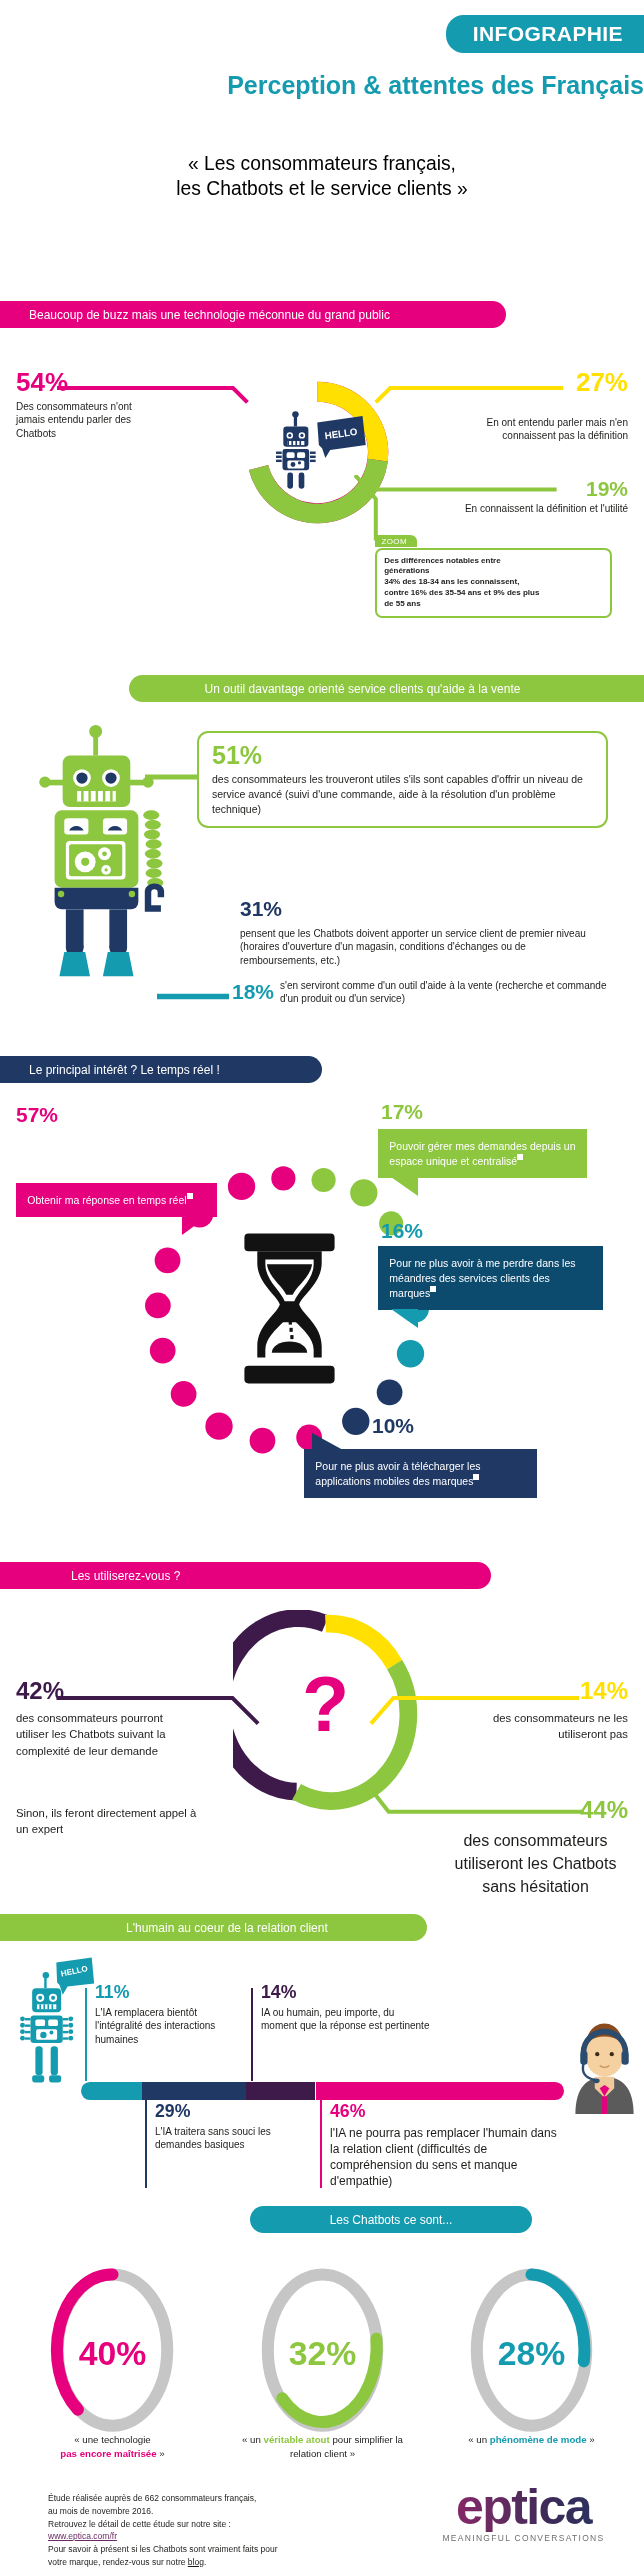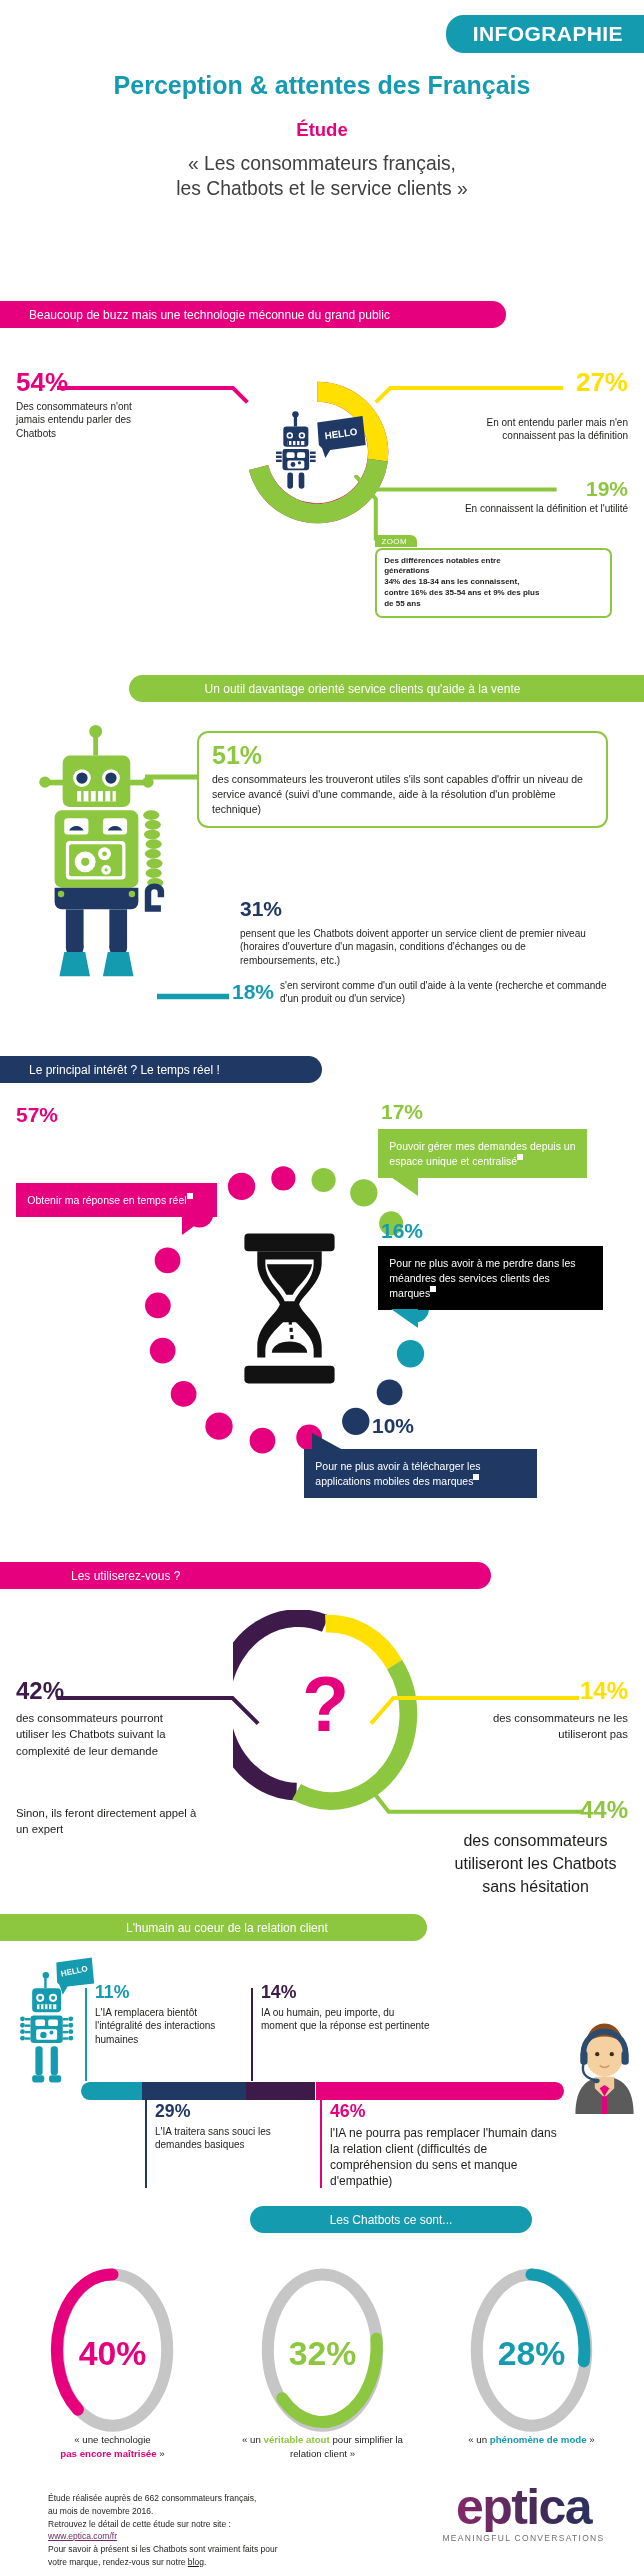--- a/index.html
+++ b/index.html
@@ -21,36 +21,36 @@
     background: #159BAF;
     color: #fff;
     font-weight: bold;
     font-size: 21px;
     letter-spacing: 0.4px;
     padding: 7.2px 21px 7.2px 27px;
     border-radius: 17.7px 0 0 17.7px;
   }
   .main-title {
     position: absolute; top: 71px; left: 0; width: 644px;
-    text-align: center;
+    text-align: right;
     color: #159BAF;
     font-size: 25px;
     font-weight: bold;
   }
   .etude {
     position: absolute; top: 119px; left: 0; width: 644px;
     text-align: center;
     color: #E6007E;
     font-size: 18.5px;
     font-weight: bold;
   }
   .subtitle {
     position: absolute; top: 151px; left: 0; width: 644px;
     text-align: center;
-    color: #404040;
+    color: #000000;
     font-size: 19.3px;
     line-height: 1.32;
   }
 
   
   .banner {
     position: absolute;
     color: #fff;
     font-size: 12px;
     display: flex;
@@ -117,21 +117,20 @@
   .barseg { position: absolute; height: 17.7px; }
   .tickline { position: absolute; width: 2.4px; }
 </style>
 </head>
 <body>
 
 <div class="page">
 
   <div class="badge-infographie">INFOGRAPHIE</div>
   <div class="main-title">Perception &amp; attentes des Français</div>
-  <div class="etude">Étude</div>
   <div class="subtitle">
     <div>« Les consommateurs français,</div>
     <div>les Chatbots et le service clients »</div>
   </div>
 
   <div class="banner left" style="top:301px; width:506px; background:#E6007E;">Beaucoup de buzz mais une technologie méconnue du grand public</div>
 
   <svg width="177" height="177" style="position:absolute; left:229px; top:364px;" viewBox="0 0 220 220">
 
     <g transform="translate(110,110)">
@@ -334,21 +333,21 @@
   </div>
 
   <div class="pct" style="position:absolute; left:381px; top:1101px; font-size:21px; color:#8DC63F;">17%</div>
   <div class="bubble" style="left:378px; top:1129px; width:209px; background:#8DC63F;">
     <span>Pouvoir gérer mes demandes depuis un espace unique et centralisé</span>
     <span style="position:absolute; left:13px; bottom:-17.7px; width:0; height:0;
                  border-left:27px solid transparent; border-right:0 solid transparent; border-top:19.3px solid #8DC63F;"></span>
   </div>
 
   <div class="pct" style="position:absolute; left:381px; top:1220px; font-size:21px; color:#159BAF;">16%</div>
-  <div class="bubble" style="left:378px; top:1246px; width:225px; background:#000000;">
+  <div class="bubble" style="left:378px; top:1246px; width:225px; background:#0c4a6e;">
     <span>Pour ne plus avoir à me perdre dans les méandres des services clients des marques</span>
     <span style="position:absolute; left:13px; bottom:-17.7px; width:0; height:0;
                  border-left:27px solid transparent; border-right:0 solid transparent; border-top:19.3px solid #159BAF;"></span>
   </div>
 
   <div class="pct" style="position:absolute; left:372px; top:1415px; font-size:21px; color:#1F3864;">10%</div>
   <div class="bubble" style="left:304px; top:1449px; width:233px; background:#1F3864;">
     <span>Pour ne plus avoir à télécharger les applications mobiles des marques</span>
     <span style="position:absolute; left:8px; top:-16px; width:0; height:0;
                  border-left:0 solid transparent; border-right:31px solid transparent; border-bottom:17.7px solid #1F3864;"></span>

